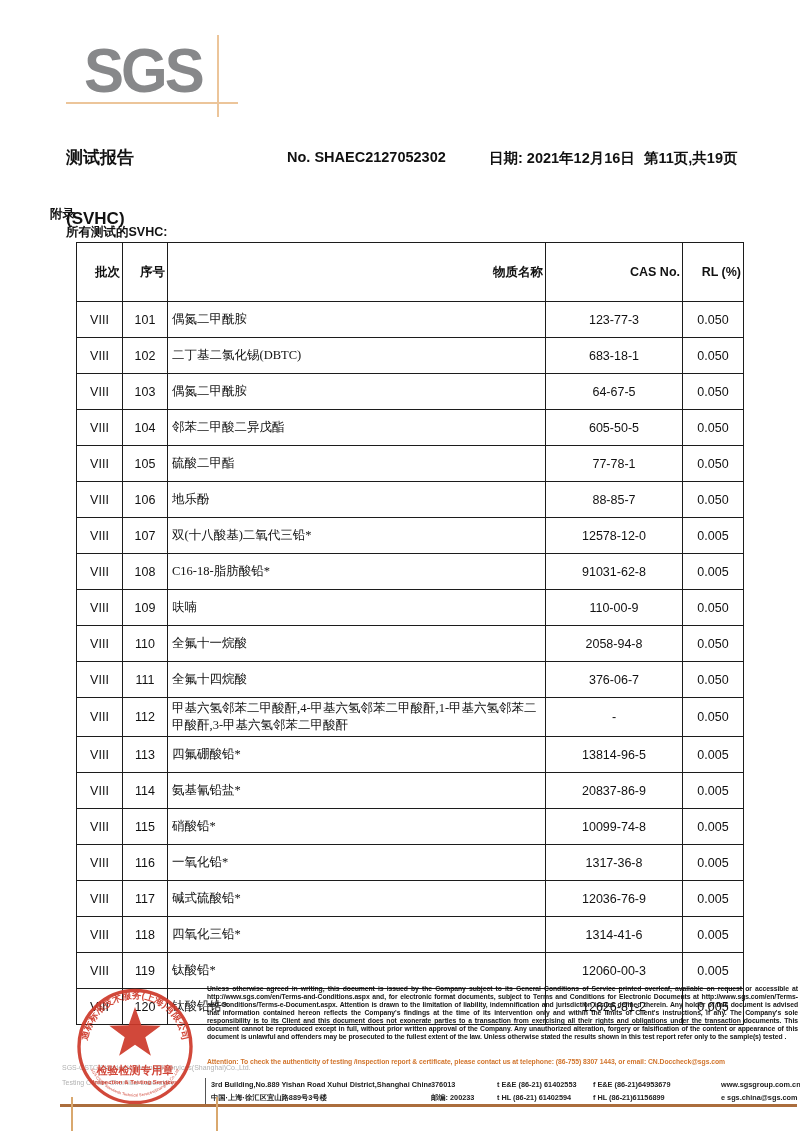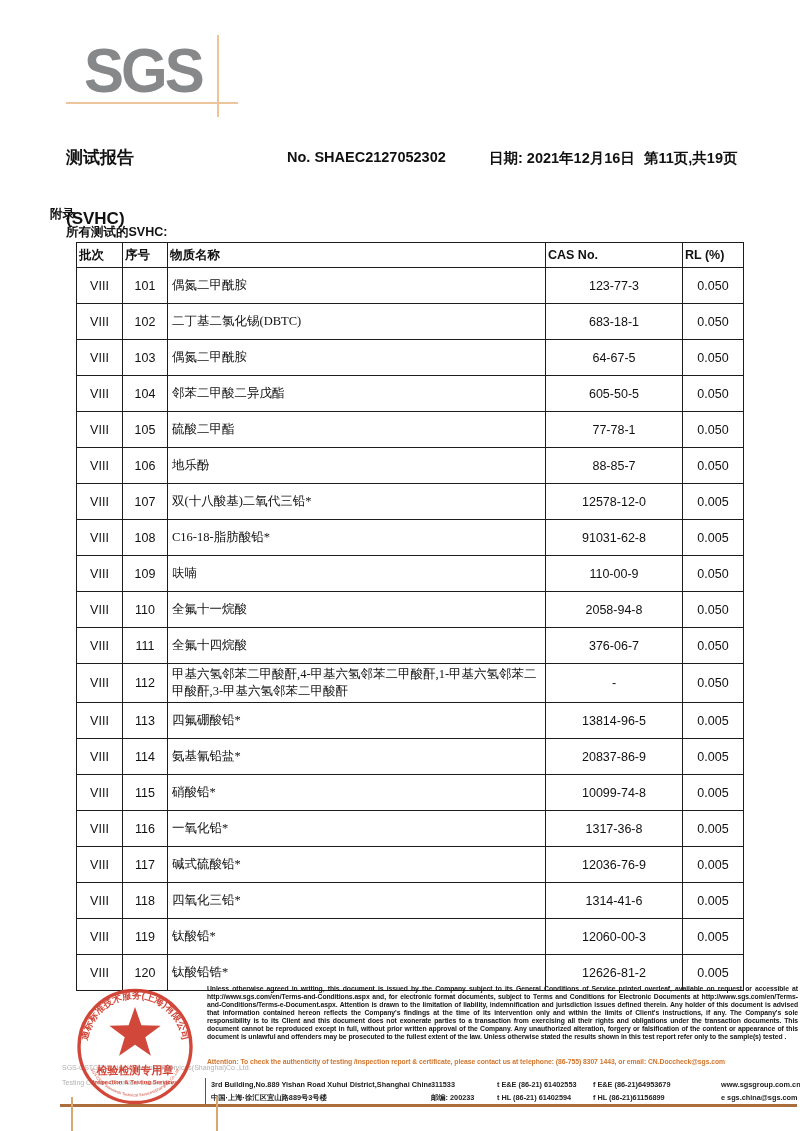--- a/index.html
+++ b/index.html
@@ -18,21 +18,21 @@
   .hdr-date{position:absolute;left:489px;top:149px;font-size:14.5px;font-weight:700;}
   .hdr-page{position:absolute;left:644px;top:149px;font-size:14.5px;font-weight:700;}
   .hdr-svhc{position:absolute;left:66px;top:175px;font-size:17px;font-weight:700;margin-top:34px;}
   .hdr-annex{position:absolute;left:50px;top:206px;font-size:12.5px;font-weight:700;}
   .hdr-caption{position:absolute;left:66px;top:224px;font-size:12.5px;font-weight:700;}
 
   
   .tbl-wrap{position:absolute;left:76px;top:242px;width:667px;}
   table{border-collapse:collapse;width:667px;table-layout:fixed;}
   th,td{border:1.6px solid #1c1c1c;font-size:12.5px;vertical-align:middle;}
-  th{height:24px;font-weight:700;text-align:left;padding:0 2px;}
+  th{height:24px;font-weight:700;text-align:right;padding:17px 2px;}
   td{height:31px;text-align:center;padding:1px 2px;}
   td.c2{text-align:left;padding:2px 4px;font-family:"Liberation Serif",serif;word-break:break-all;}
 
   
   .company-en{position:absolute;left:62px;top:1064px;font-size:7px;color:#b2b2b2;white-space:nowrap;}
   .company-lab{position:absolute;left:62px;top:1079px;font-size:7px;color:#b2b2b2;white-space:nowrap;}
   .stamp{position:absolute;left:58px;top:982px;width:155px;height:128px;opacity:.92;}
   .legal{position:absolute;left:207px;top:985px;width:591px;font-size:6.8px;font-weight:700;
     line-height:8px;text-align:justify;color:#141414;letter-spacing:-0.05px;}
   .attention{position:absolute;left:207px;top:1058px;width:591px;font-size:6.8px;font-weight:700;
@@ -249,21 +249,21 @@
       <textPath href="#arcBottom" startOffset="50%" text-anchor="middle">SGS-CSTC Standards Technical Services(Shanghai) Co.,Ltd.</textPath>
     </text>
   </svg>
 
   <div class="legal">Unless otherwise agreed in writing, this document is issued by the Company subject to its General Conditions of Service printed overleaf, available on request or accessible at http://www.sgs.com/en/Terms-and-Conditions.aspx and, for electronic format documents, subject to Terms and Conditions for Electronic Documents at http://www.sgs.com/en/Terms-and-Conditions/Terms-e-Document.aspx. Attention is drawn to the limitation of liability, indemnification and jurisdiction issues defined therein. Any holder of this document is advised that information contained hereon reflects the Company's findings at the time of its intervention only and within the limits of Client's instructions, if any. The Company's sole responsibility is to its Client and this document does not exonerate parties to a transaction from exercising all their rights and obligations under the transaction documents. This document cannot be reproduced except in full, without prior written approval of the Company. Any unauthorized alteration, forgery or falsification of the content or appearance of this document is unlawful and offenders may be prosecuted to the fullest extent of the law. Unless otherwise stated the results shown in this test report refer only to the sample(s) tested .</div>
   <div class="attention">Attention: To check the authenticity of testing /inspection report &amp; certificate, please contact us at telephone: (86-755) 8307 1443, or email: CN.Doccheck@sgs.com</div>
 
   <div class="addr-block">
       <div class="addr-row">
         <span class="addr-a">3rd Building,No.889 Yishan Road Xuhui District,Shanghai China</span>
-        <span class="addr-p">311533</span>
+        <span class="addr-p">376013</span>
         <span class="addr-t">t E&amp;E (86-21) 61402553</span>
         <span class="addr-f">f E&amp;E (86-21)64953679</span>
         <span class="addr-s">www.sgsgroup.com.cn</span>
       </div>
       <div class="addr-row">
         <span class="addr-a">中国·上海·徐汇区宜山路889号3号楼</span>
         <span class="addr-p">邮编: 200233</span>
         <span class="addr-t">t HL (86-21) 61402594</span>
         <span class="addr-f">f HL (86-21)61156899</span>
         <span class="addr-s">e  sgs.china@sgs.com</span>

